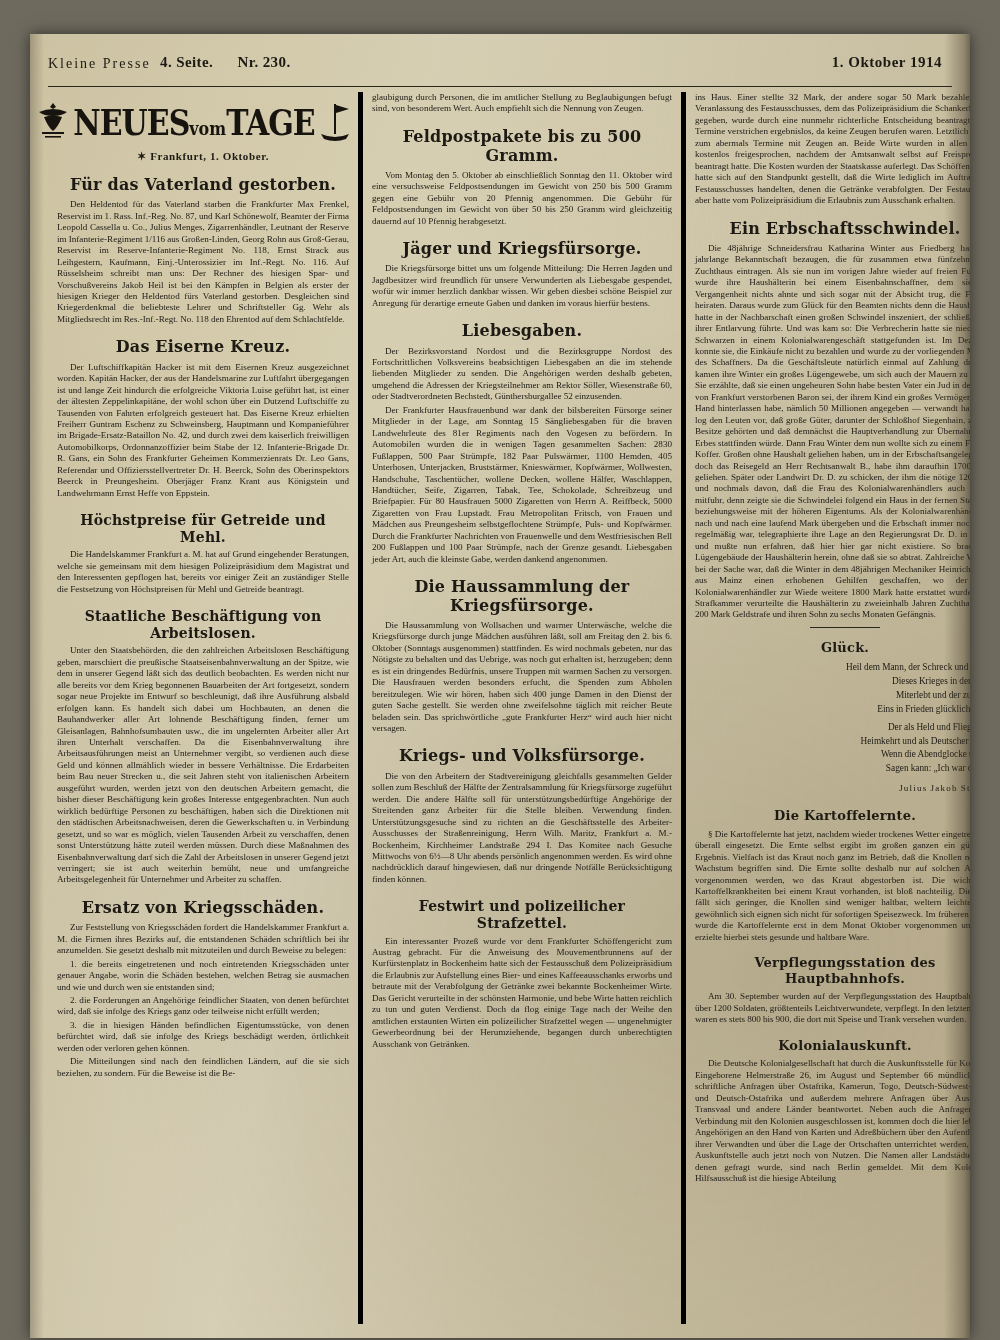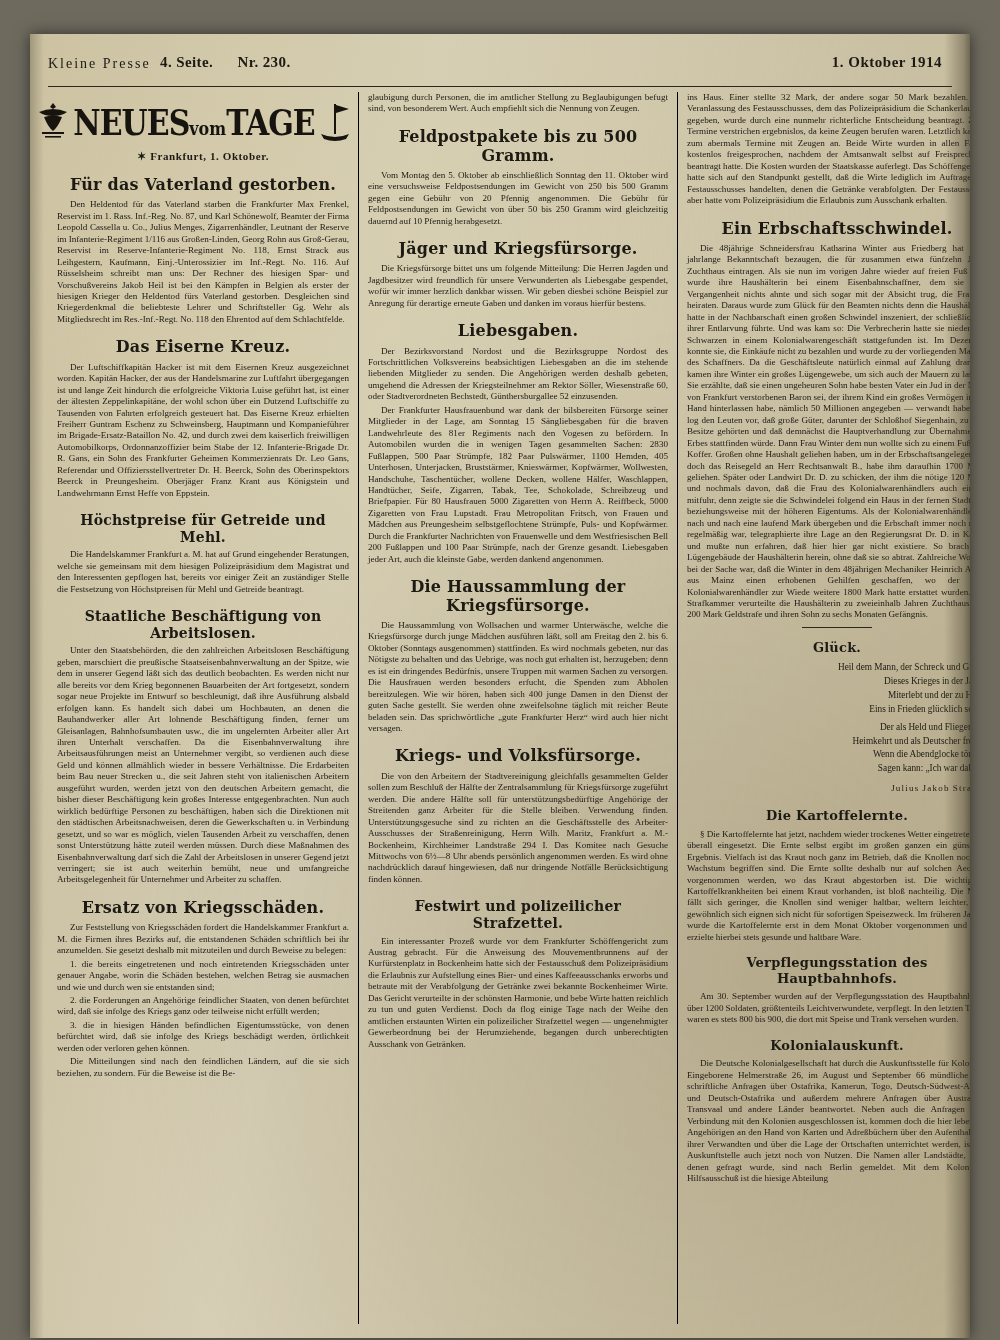--- a/index.html
+++ b/index.html
@@ -37,21 +37,21 @@
     border-bottom:1px solid #2a261c;
   }
   .mh-left{position:absolute;left:112px;top:6px;font-size:15px;font-weight:bold;letter-spacing:.4px;}
   .mh-left .sep{display:inline-block;width:16px;}
   .mh-center{position:absolute;left:0;right:0;top:8px;text-align:left;font-size:14px;letter-spacing:2px;}
   .mh-right{position:absolute;right:10px;top:6px;font-size:15px;font-weight:bold;letter-spacing:.5px;}
 
   
   .cols{position:absolute;top:44px;left:0;right:0;bottom:0;display:flex;}
   .col{position:relative;flex:1 1 0;padding:0 9px;}
-  .col + .col{border-left:1px solid #000000;}
+  .col + .col{border-left:5px solid #000000;}
   .col1{flex:0 0 292px;}
   .col2{flex:0 0 300px;}
   .col3{flex:0 0 300px;}
 
   
   .logo-wrap{position:relative;height:56px;margin-bottom:2px;}
   .logo-band{
     position:absolute;left:0;top:4px;width:274px;height:44px;
     display:flex;align-items:flex-end;justify-content:center;
   }

